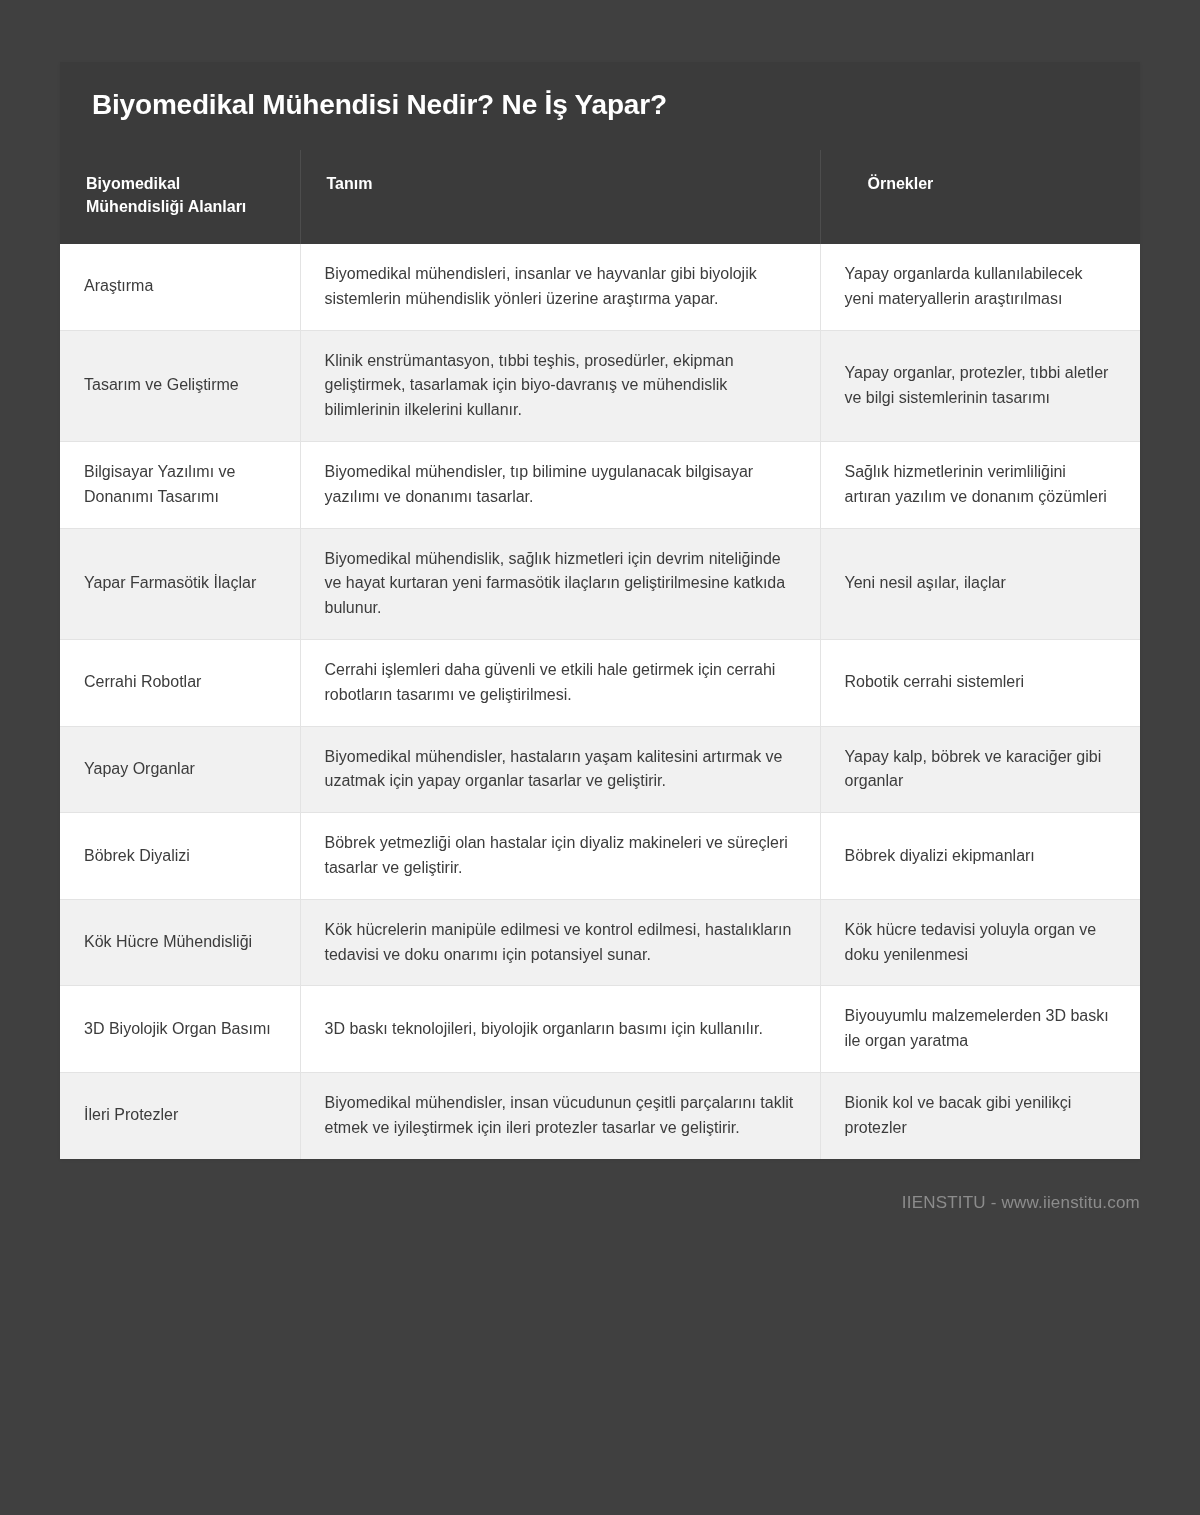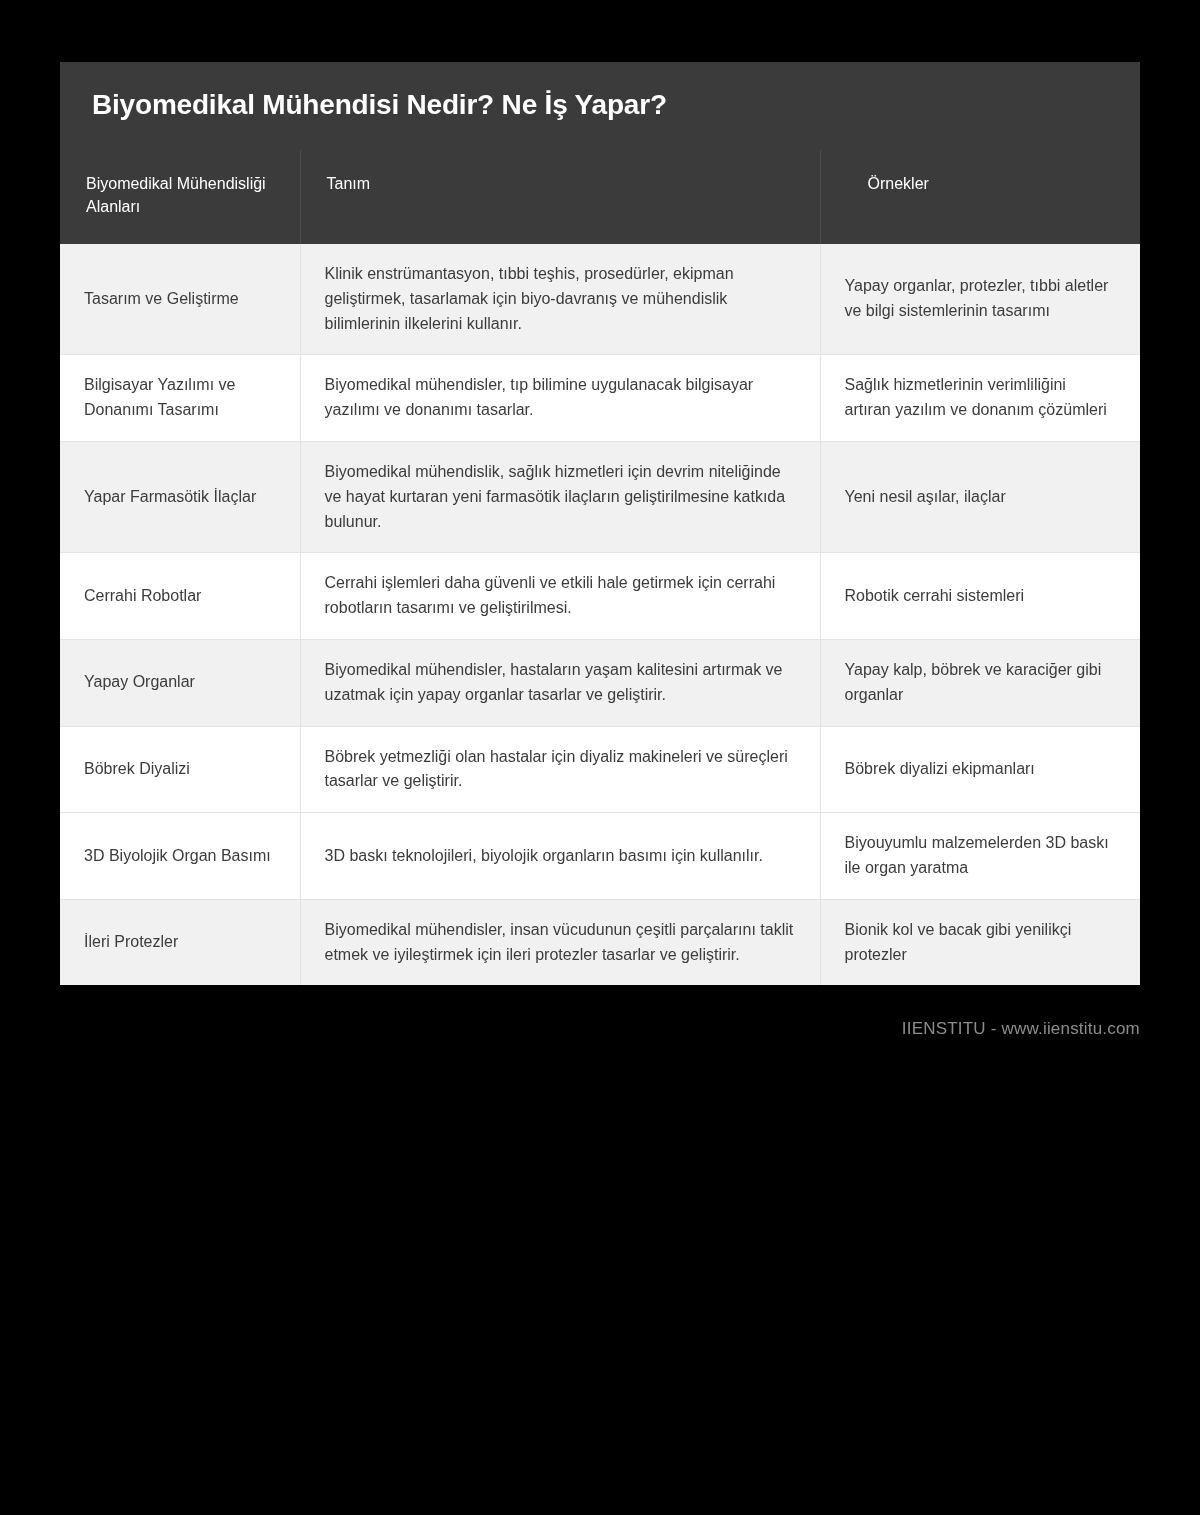--- a/index.html
+++ b/index.html
@@ -12,21 +12,21 @@
     background: #f4f4f4;
     font-family: "Liberation Sans", sans-serif;
     -webkit-font-smoothing: antialiased;
   }
 
   .page {
     width: 1200px;
     min-height: 1515px;
     box-sizing: border-box;
     padding: 62px 60px 0 60px;
-    background: #000000;
+    background: #404040;
   }
 
   .card {
     width: 1080px;
     background: #ffffff;
     box-shadow: 0 1px 3px rgba(0,0,0,0.08);
   }
 
   .title-bar {
     background: #3b3b3b;
@@ -44,21 +44,21 @@
   table.matrix {
     width: 100%;
     border-collapse: collapse;
     table-layout: fixed;
   }
 
   table.matrix thead th {
     background: #3b3b3b;
     color: #ffffff;
     font-size: 16px;
-    font-weight: normal;
+    font-weight: bold;
     text-align: left;
     vertical-align: top;
     padding: 22px 22px 26px 26px;
     line-height: 1.45;
     border-right: 1px solid #4d4d4d;
     margin-left: 25px;
   }
   table.matrix thead th:last-child {
     border-right: none;
     padding-left: 47px;
@@ -130,20 +130,25 @@
       </colgroup>
       <thead>
         <tr>
           <th>Biyomedikal Mühendisliği Alanları</th>
           <th>Tanım</th>
           <th>Örnekler</th>
         </tr>
       </thead>
       <tbody>
 
+        <tr class="plain">
+          <td class="area-cell">Araştırma</td>
+          <td class="def-cell">Biyomedikal mühendisleri, insanlar ve hayvanlar gibi biyolojik sistemlerin mühendislik yönleri üzerine araştırma yapar.</td>
+          <td class="ex-cell">Yapay organlarda kullanılabilecek yeni materyallerin araştırılması</td>
+        </tr>
 
         <tr class="alt">
           <td class="area-cell">Tasarım ve Geliştirme</td>
           <td class="def-cell">Klinik enstrümantasyon, tıbbi teşhis, prosedürler, ekipman geliştirmek, tasarlamak için biyo-davranış ve mühendislik bilimlerinin ilkelerini kullanır.</td>
           <td class="ex-cell">Yapay organlar, protezler, tıbbi aletler ve bilgi sistemlerinin tasarımı</td>
         </tr>
 
         <tr class="plain">
           <td class="area-cell">Bilgisayar Yazılımı ve Donanımı Tasarımı</td>
           <td class="def-cell">Biyomedikal mühendisler, tıp bilimine uygulanacak bilgisayar yazılımı ve donanımı tasarlar.</td>
@@ -167,20 +172,25 @@
           <td class="def-cell">Biyomedikal mühendisler, hastaların yaşam kalitesini artırmak ve uzatmak için yapay organlar tasarlar ve geliştirir.</td>
           <td class="ex-cell">Yapay kalp, böbrek ve karaciğer gibi organlar</td>
         </tr>
 
         <tr class="plain">
           <td class="area-cell">Böbrek Diyalizi</td>
           <td class="def-cell">Böbrek yetmezliği olan hastalar için diyaliz makineleri ve süreçleri tasarlar ve geliştirir.</td>
           <td class="ex-cell">Böbrek diyalizi ekipmanları</td>
         </tr>
 
+        <tr class="alt">
+          <td class="area-cell">Kök Hücre Mühendisliği</td>
+          <td class="def-cell">Kök hücrelerin manipüle edilmesi ve kontrol edilmesi, hastalıkların tedavisi ve doku onarımı için potansiyel sunar.</td>
+          <td class="ex-cell">Kök hücre tedavisi yoluyla organ ve doku yenilenmesi</td>
+        </tr>
 
         <tr class="plain">
           <td class="area-cell">3D Biyolojik Organ Basımı</td>
           <td class="def-cell">3D baskı teknolojileri, biyolojik organların basımı için kullanılır.</td>
           <td class="ex-cell">Biyouyumlu malzemelerden 3D baskı ile organ yaratma</td>
         </tr>
 
         <tr class="alt">
           <td class="area-cell">İleri Protezler</td>
           <td class="def-cell">Biyomedikal mühendisler, insan vücudunun çeşitli parçalarını taklit etmek ve iyileştirmek için ileri protezler tasarlar ve geliştirir.</td>

